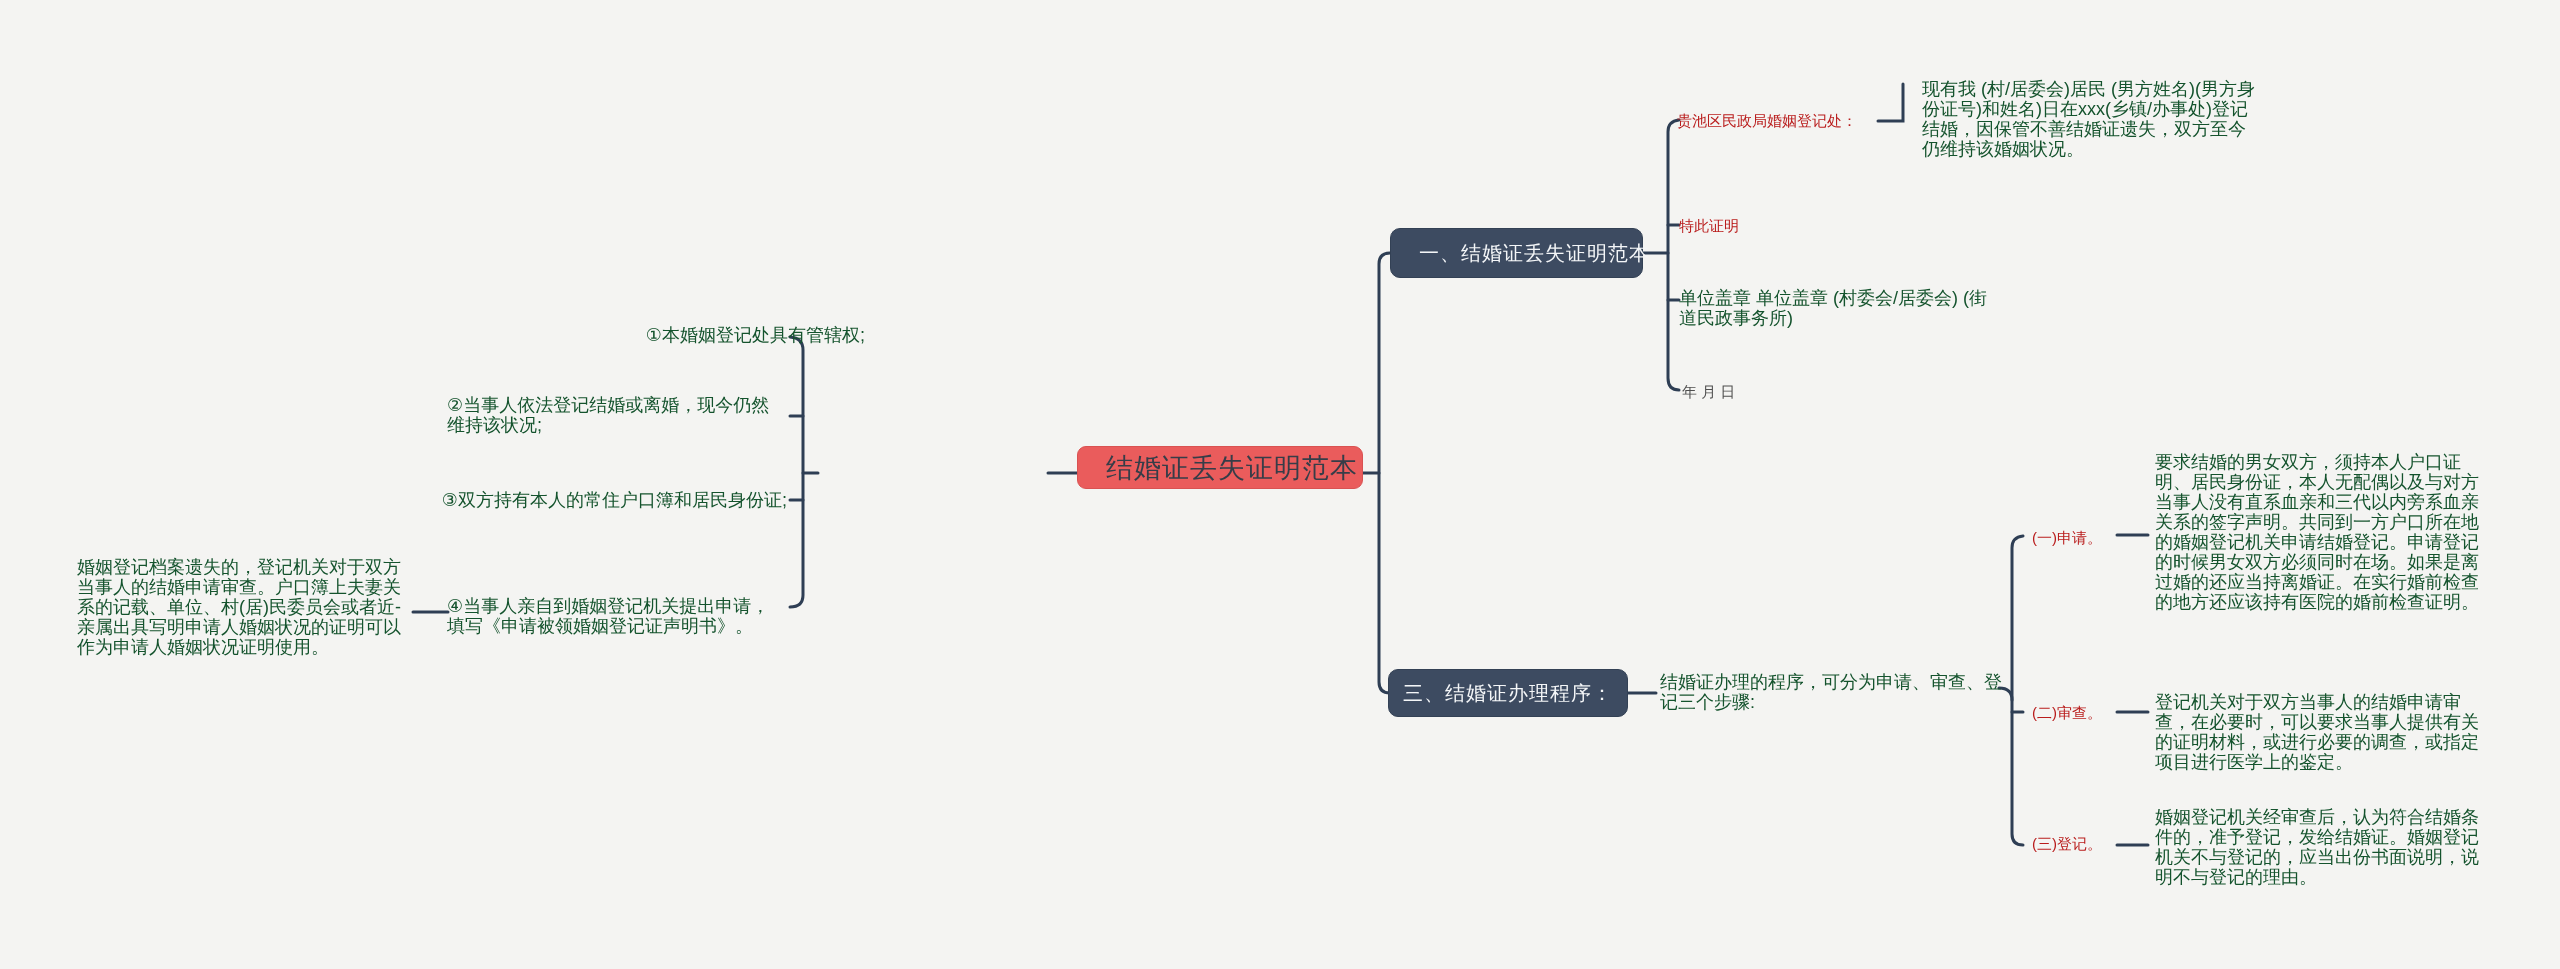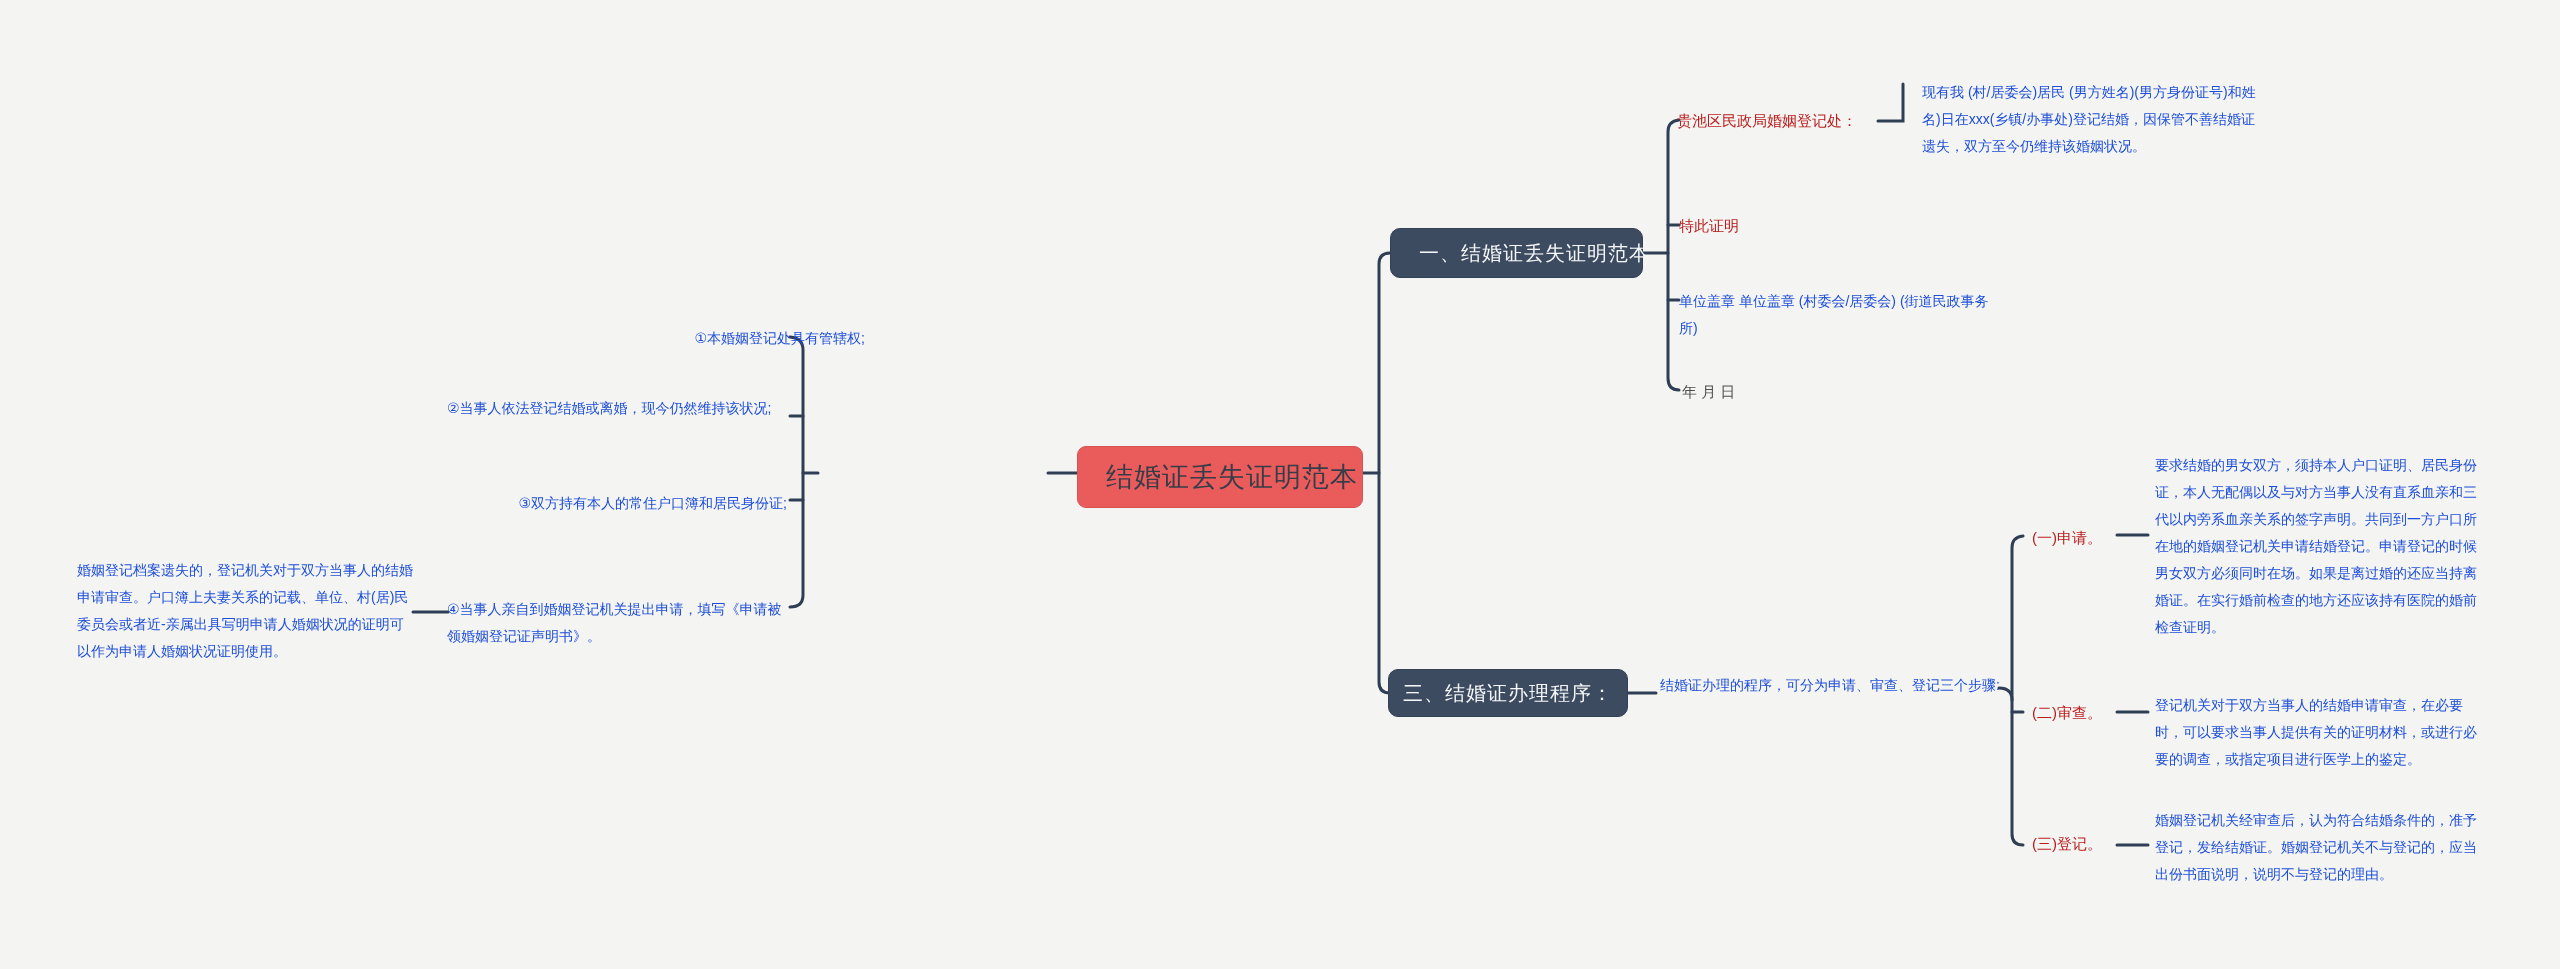--- a/index.html
+++ b/index.html
@@ -17,21 +17,21 @@
     font-size:20px;letter-spacing:1px;white-space:nowrap;
     box-sizing:border-box;border:1px solid #334155;
   }
   .root-node{
     position:absolute;display:flex;align-items:center;justify-content:center;
     background:#ea5c5c;color:#363d48;border-radius:9px;
     font-size:27px;letter-spacing:1px;white-space:nowrap;
     box-sizing:border-box;border:1px solid #d95252;
   }
   .txt{
-    position:absolute;font-size:14px;line-height:27px;color:#1d4ed8;
+    position:absolute;font-size:18px;line-height:20px;color:#14532d;
   }
   .lbl{
     position:absolute;font-size:15px;line-height:21px;color:#b91c1c;white-space:nowrap;
   }
   .dim{color:#4f4f4f;}
 </style>
 </head>
 <body>
 
 <div id="stage">
@@ -62,21 +62,21 @@
   </svg>
 
   <div class="txt" style="left:77px;top:557px;width:336px;">婚姻登记档案遗失的，登记机关对于双方当事人的结婚申请审查。户口簿上夫妻关系的记载、单位、村(居)民委员会或者近-亲属出具写明申请人婚姻状况的证明可以作为申请人婚姻状况证明使用。</div>
 
   <div class="txt" style="right:1695px;top:325px;white-space:nowrap;">①本婚姻登记处具有管辖权;</div>
   <div class="txt" style="right:1773px;top:395px;width:340px;">②当事人依法登记结婚或离婚，现今仍然维持该状况;</div>
   <div class="txt" style="right:1773px;top:490px;white-space:nowrap;">③双方持有本人的常住户口簿和居民身份证;</div>
   <div class="txt" style="right:1773px;top:596px;width:340px;">④当事人亲自到婚姻登记机关提出申请，填写《申请被领婚姻登记证声明书》。</div>
 
 
-  <div class="root-node" style="left:1077px;top:446px;width:286px;height:62px;padding-left:24px;">结婚证丢失证明范本</div>
+  <div class="root-node" style="left:1077px;top:446px;width:286px;height:43px;padding-left:24px;">结婚证丢失证明范本</div>
 
   <div class="node" style="left:1390px;top:228px;width:253px;height:50px;padding-left:36px;">一、结婚证丢失证明范本</div>
 
   <div class="lbl" style="left:1677px;top:110px;">贵池区民政局婚姻登记处：</div>
   <div class="txt" style="left:1922px;top:79px;width:340px;">现有我 (村/居委会)居民 (男方姓名)(男方身份证号)和姓名)日在xxx(乡镇/办事处)登记结婚，因保管不善结婚证遗失，双方至今仍维持该婚姻状况。</div>
   <div class="lbl" style="left:1679px;top:215px;">特此证明</div>
   <div class="txt" style="left:1679px;top:288px;width:325px;">单位盖章 单位盖章 (村委会/居委会) (街道民政事务所)</div>
   <div class="lbl dim" style="left:1682px;top:381px;">年 月 日</div>
 
   <div class="node" style="left:1388px;top:669px;width:240px;height:48px;">三、结婚证办理程序：</div>

